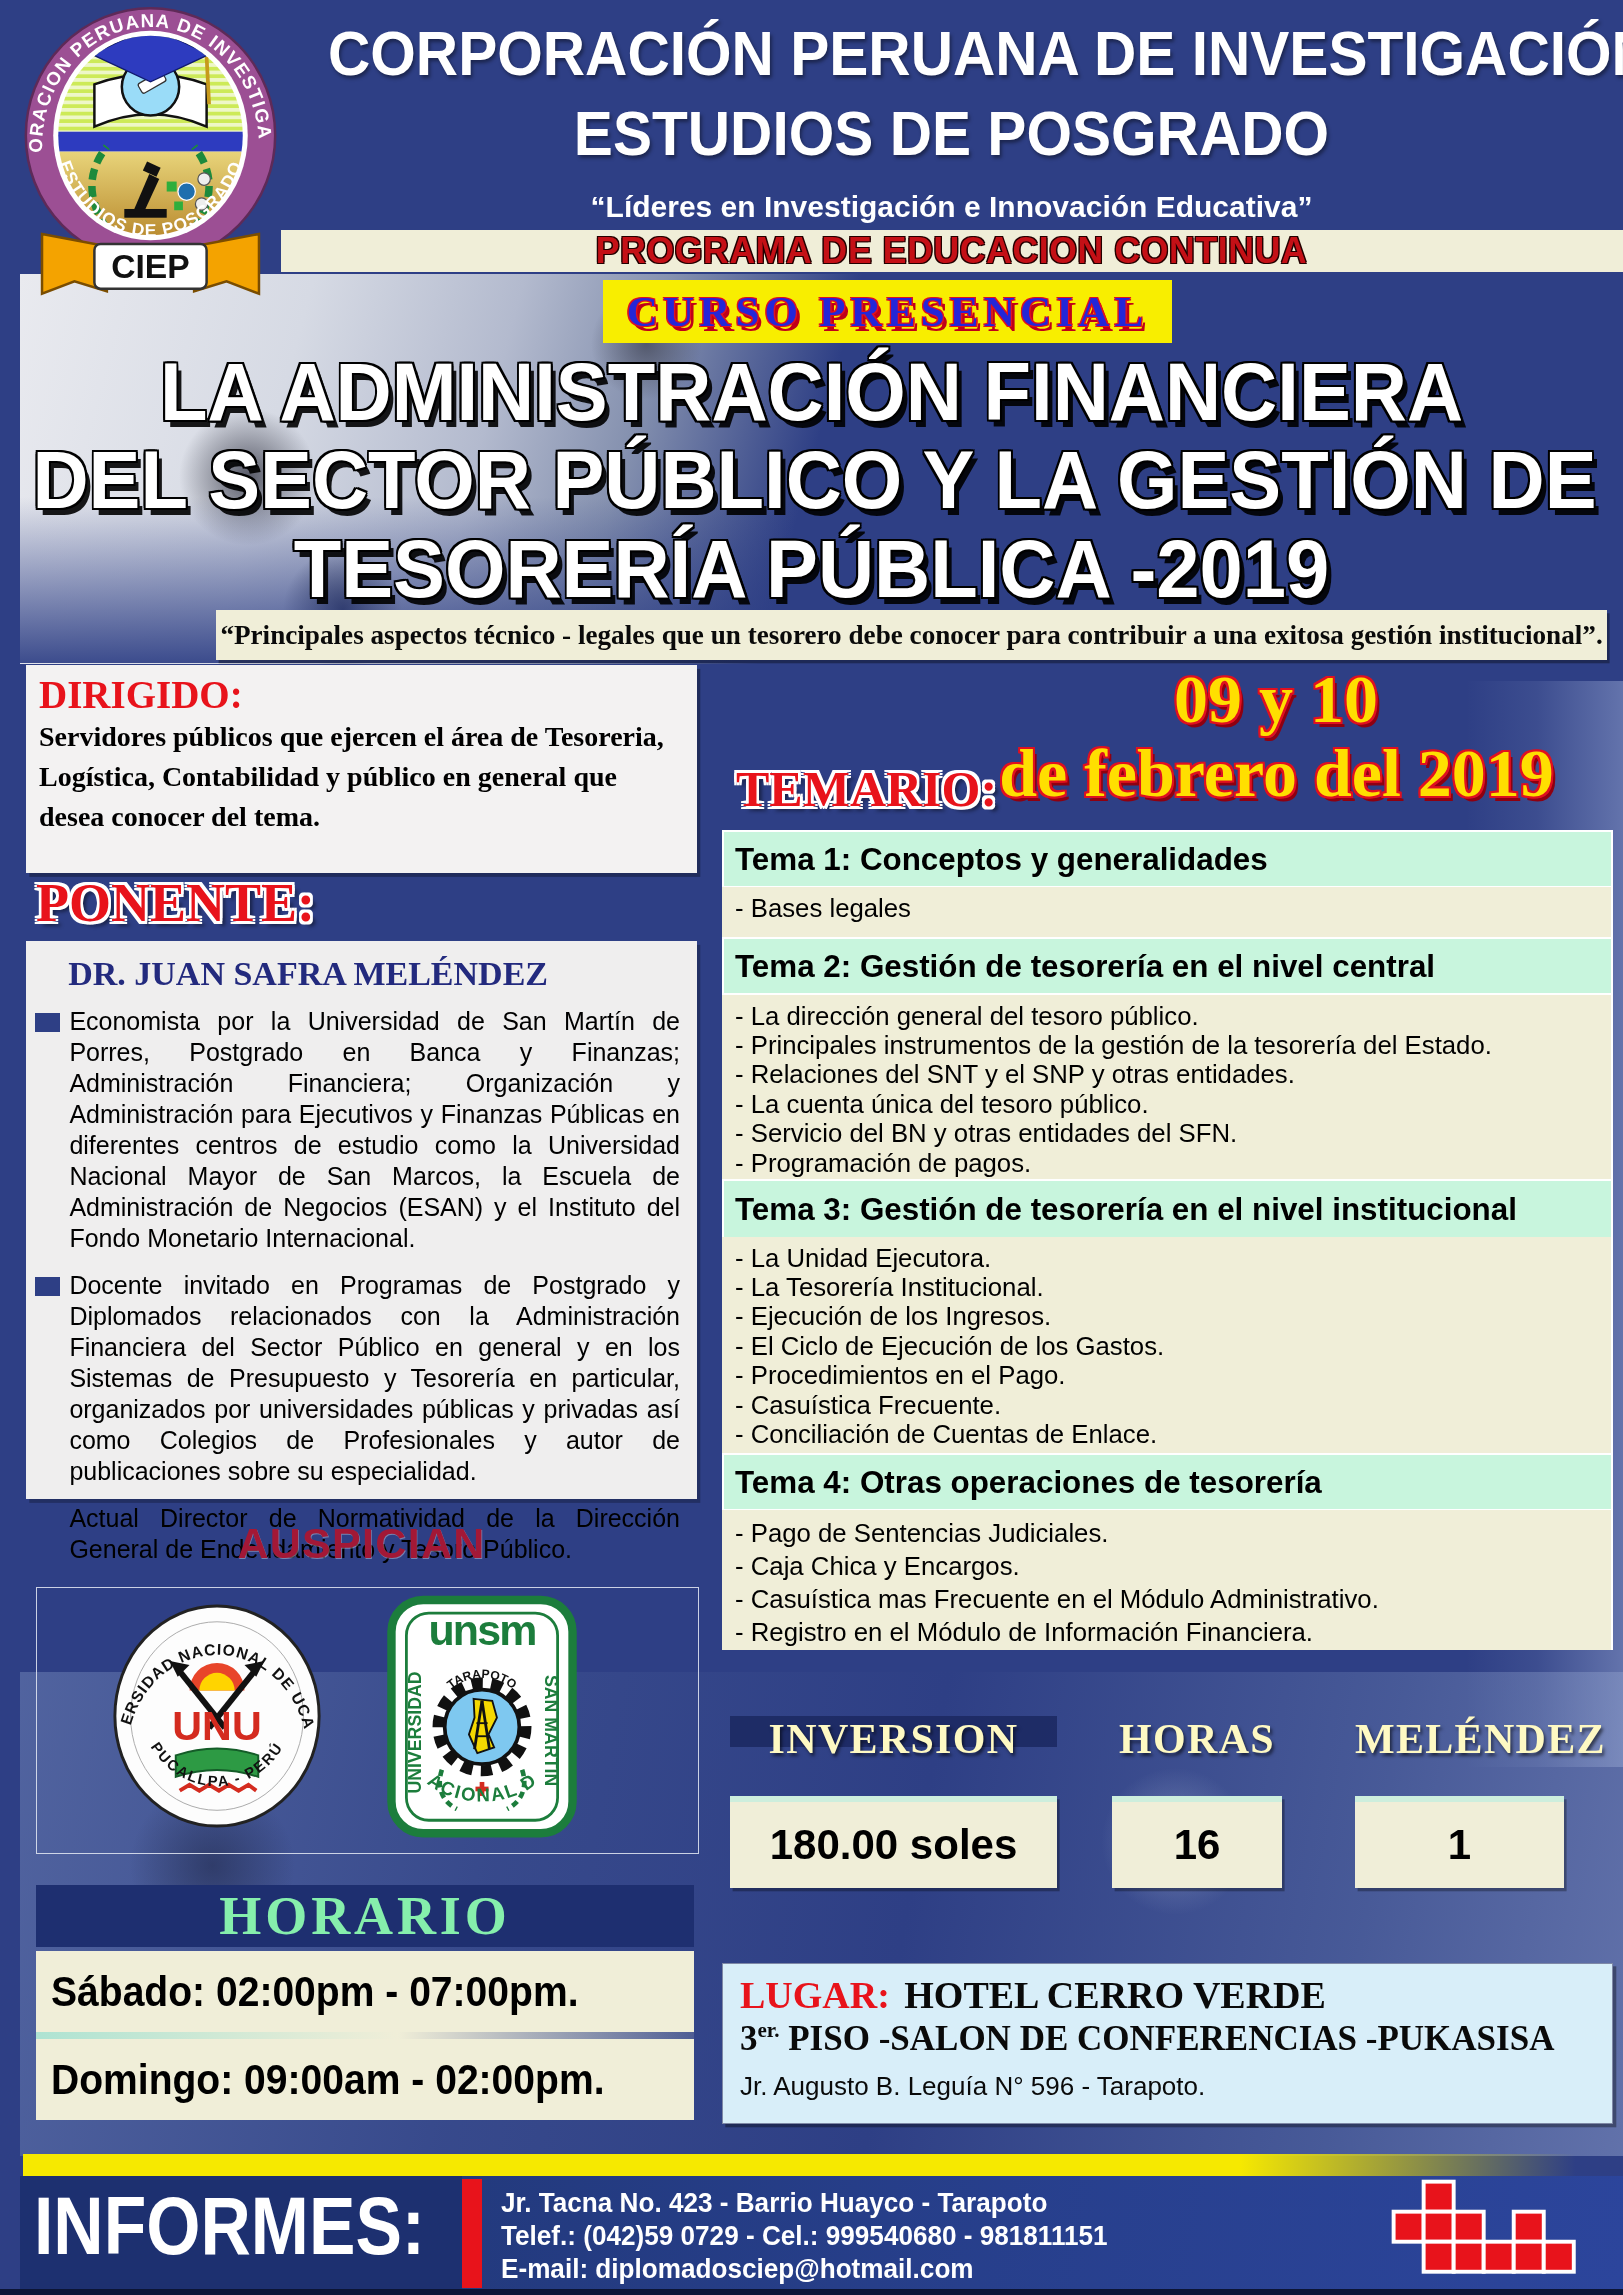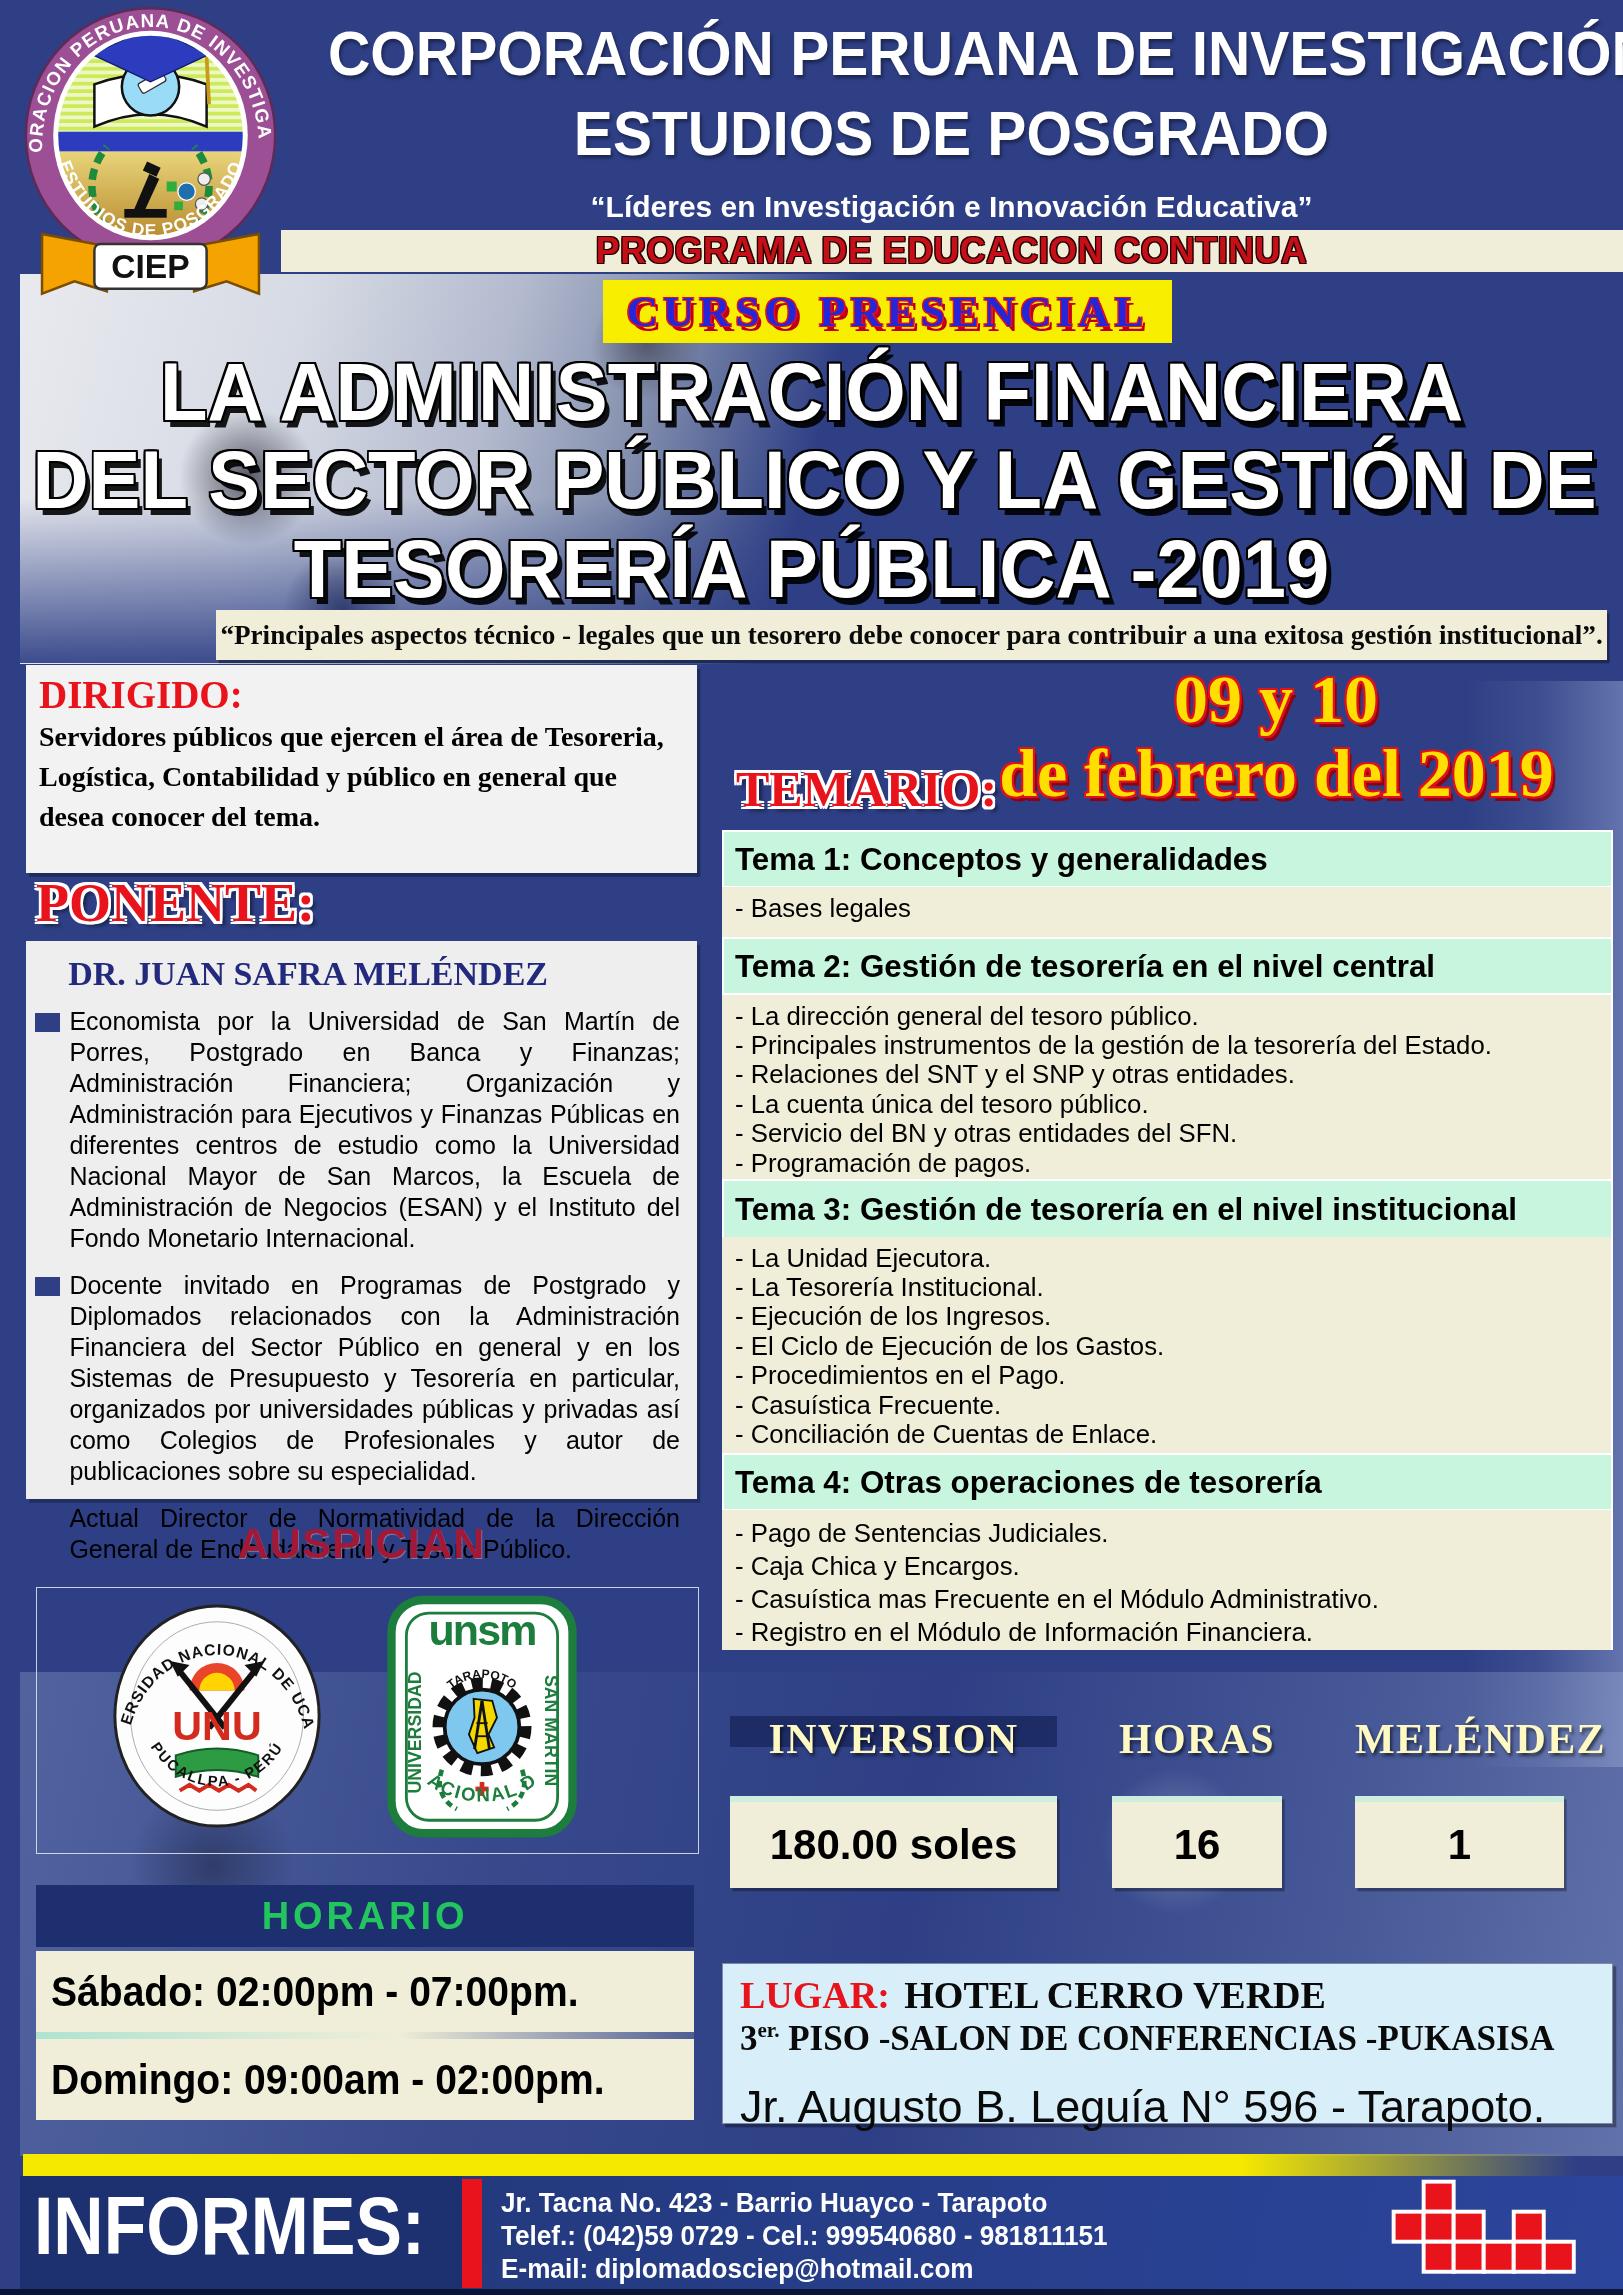--- a/index.html
+++ b/index.html
@@ -110,26 +110,26 @@
   #box-inv{left:730px;width:327px;} #box-hor{left:1112px;width:170px;} #box-cre{left:1355px;width:209px;}
 
   #lugar-box{left:722px;top:1963px;width:891px;height:161px;background:#d8eef9;z-index:7;
     border:1.3px solid #7e88a6;box-sizing:border-box;padding:9.2px 13px 6.5px 17px;
     box-shadow:3.3px 3.3px 0 rgba(0,0,0,.35);}
   .lugar-l1{white-space:nowrap;}
   .lugar-l1 .lab{font-family:"Liberation Serif",serif;font-weight:bold;font-size:38px;color:#e8131b;}
   .lugar-l1 .ven{font-family:"Liberation Serif",serif;font-weight:bold;font-size:38px;color:#0a0a0a;margin-left:14.4px;}
   .lugar-l2{font-family:"Liberation Serif",serif;font-weight:bold;font-size:35px;color:#0a0a0a;white-space:nowrap;margin-top:1.3px;}
   .lugar-l2 sup{font-size:21px;}
-  .lugar-l3{font-size:45px;color:#0a0a0a;margin-top:22px;white-space:nowrap;}
+  .lugar-l3{font-size:26px;color:#0a0a0a;margin-top:12px;white-space:nowrap;}
 
   
   #horario-band{left:36px;top:1885px;width:658px;height:62px;background:#1e2f70;z-index:7;
     display:flex;align-items:center;justify-content:center;}
-  #horario-band span{font-family:Liberation Sans, sans-serif;font-weight:bold;font-size:38px;color:#22c55e;letter-spacing:3.9px;}
+  #horario-band span{font-family:Liberation Serif, serif;font-weight:bold;font-size:54px;color:#86efac;letter-spacing:3.9px;}
   .horario-box{left:36px;width:658px;height:81px;background:#f0eed8;z-index:7;display:flex;align-items:center;
     padding-left:15px;box-sizing:border-box;}
   .horario-box span{font-weight:bold;font-size:42px;color:#000;transform:scaleX(.93);transform-origin:left;white-space:nowrap;}
   #hor1{top:1951px;} 
   #hor-div{left:36px;top:2032px;width:658px;height:6.5px;z-index:7;
     background:linear-gradient(to right,#aee3d2,#f0eed8 55%,rgba(240,238,216,.15));}
   #hor2{top:2039px;}
 
   
   #yellow-band{left:23px;top:2154px;width:1601px;height:22px;z-index:8;

